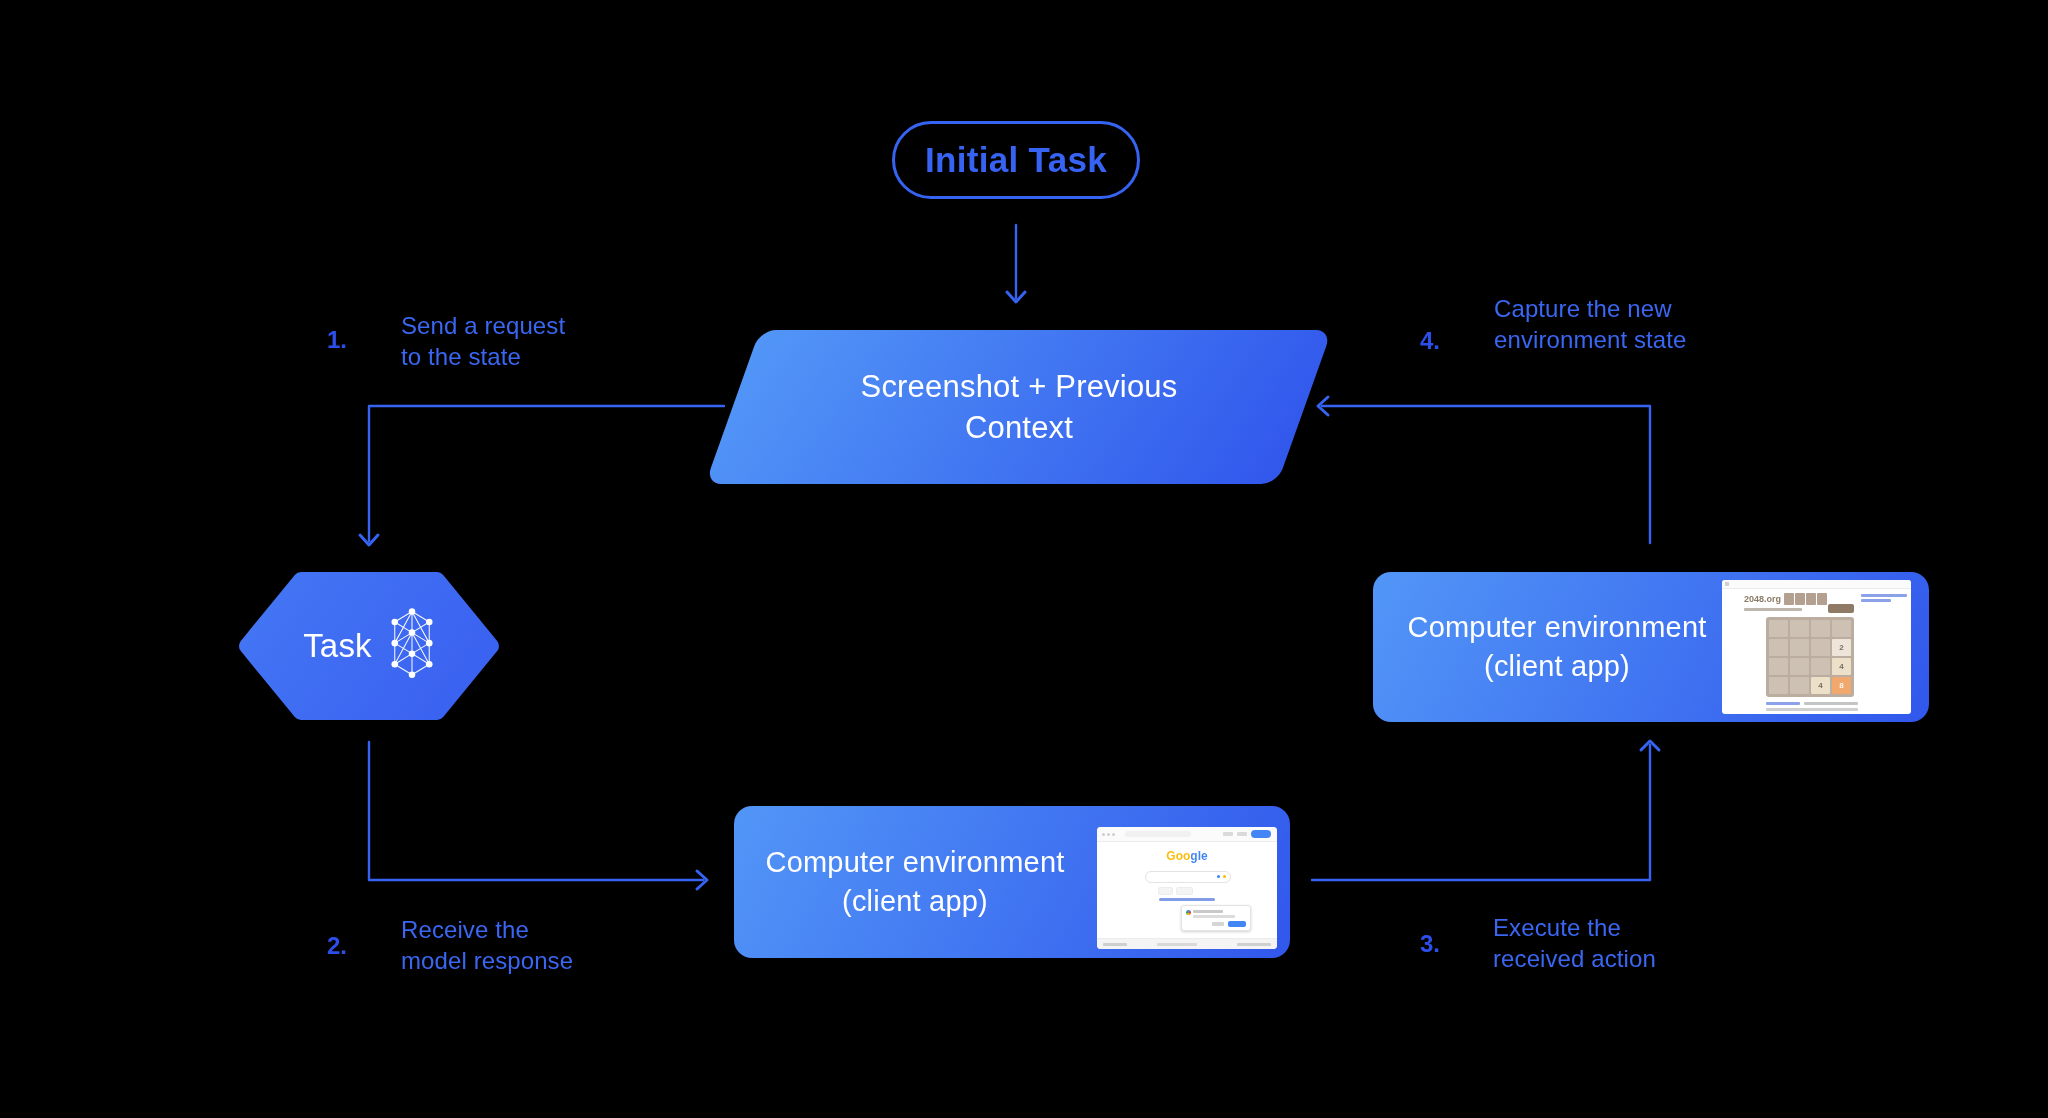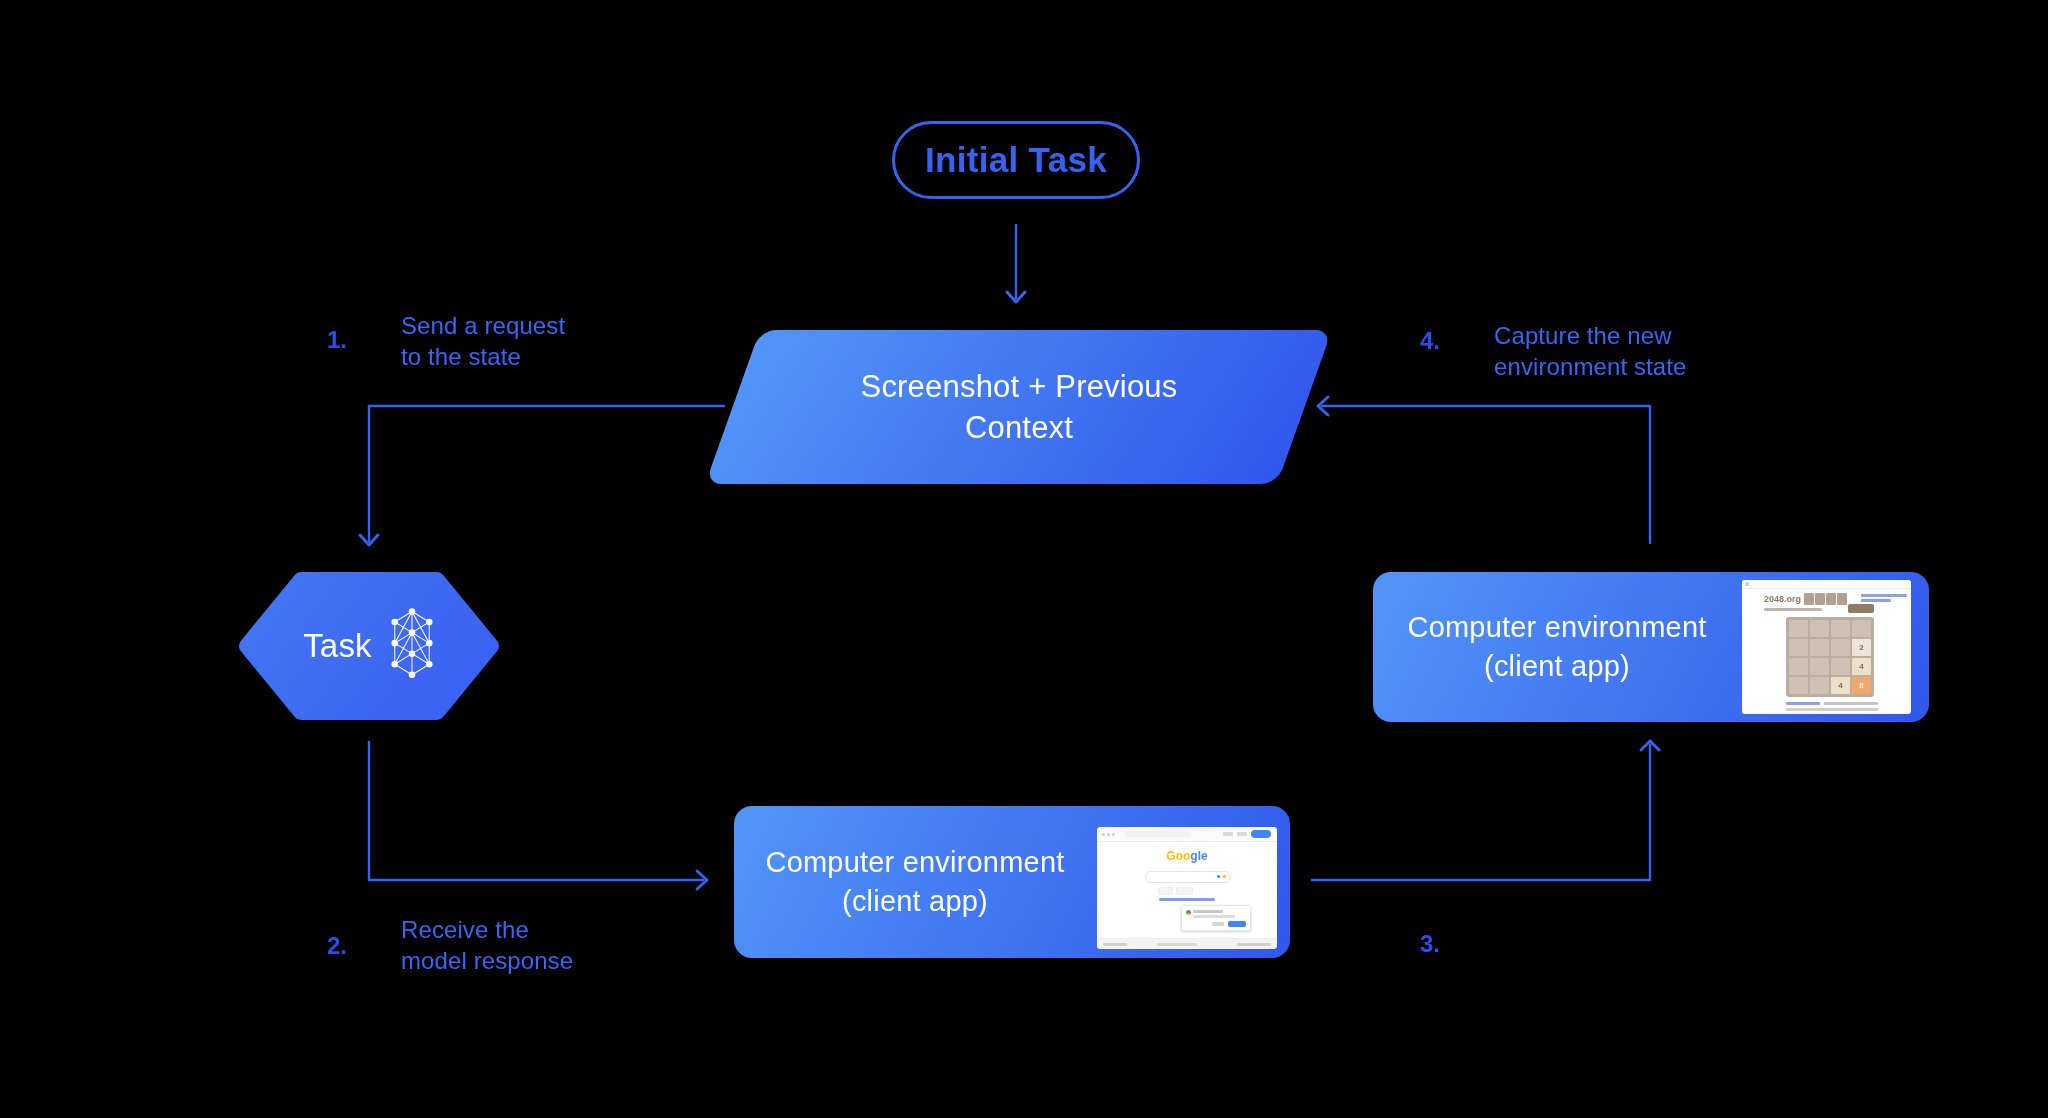--- a/index.html
+++ b/index.html
@@ -73,21 +73,21 @@
     opacity:.75;border-radius:2px;filter:blur(.3px);}
   .gpopup{position:absolute;left:84px;top:78px;width:68px;height:24px;background:#fff;
     border:1px solid #e4e4e4;border-radius:3px;box-shadow:0 1px 3px rgba(0,0,0,.18);}
   .gpopg{position:absolute;left:4px;top:4px;width:5px;height:5px;border-radius:50%;
     background:conic-gradient(var(--google_blue,#4285f4),var(--google_red,#ea4335),
       var(--google_yellow,#fbbc05),var(--google_green,#34a853),var(--google_blue,#4285f4));}
   .gpopbtn{position:absolute;right:4px;bottom:3px;width:18px;height:6px;border-radius:2px;background:var(--google_blue,#4285f4);}
   .gfooter{position:absolute;left:0;right:0;bottom:0;height:10px;background:#f4f4f4;border-top:1px solid #ececec;}
 
   
-  .tthumb{right:18px;top:8px;width:169px;height:134px;border-radius:3px;}
+  .tthumb{right:18px;top:8px;width:169px;height:134px;border-radius:3px;padding-left:20px;}
   .tchrome{position:absolute;left:0;top:0;right:0;height:8px;background:#fbfbfb;border-bottom:1px solid #ececec;}
   .tsq{position:absolute;left:3px;top:2px;width:4px;height:4px;background:#d0d0d0;}
   .ttitle{position:absolute;left:22px;top:14px;font-size:9px;font-weight:700;color:var(--g2048_text,#8a7a66);filter:blur(.3px);}
   .tscores{position:absolute;left:62px;top:13px;display:flex;gap:1px;}
   .tscores i{width:10px;height:12px;background:#b3a090;border-radius:1px;}
   .tlink1{position:absolute;right:4px;top:14px;width:46px;height:3px;background:var(--link_blue,#5a7be0);opacity:.7;border-radius:1px;}
   .tlink2{position:absolute;right:20px;top:19px;width:30px;height:3px;background:var(--link_blue,#5a7be0);opacity:.7;border-radius:1px;}
   .tsub{position:absolute;left:22px;top:28px;width:58px;height:3px;background:#bfb7ad;border-radius:1px;}
   .tbtn{position:absolute;left:106px;top:24px;width:26px;height:9px;border-radius:2px;background:var(--g2048_button,#8f7a66);}
   .tgrid{position:absolute;left:44px;top:37px;width:88px;height:80px;box-sizing:border-box;
@@ -266,20 +266,24 @@
     <span>to the state</span>
   </div>
 
   <span class="step-num" style="left:327px;top:932px">2.</span>
   <div class="step-text" style="left:401px;top:914px">
     <span>Receive the</span>
     <span>model response</span>
   </div>
 
   <span class="step-num" style="left:1420px;top:930px">3.</span>
+  <div class="step-text" style="left:1493px;top:912px">
+    <span>Execute the</span>
+    <span>received action</span>
+  </div>
 
   <span class="step-num" style="left:1420px;top:327px">4.</span>
-  <div class="step-text" style="left:1494px;top:320px">
+  <div class="step-text" style="left:1494px;top:293px">
     <span>Capture the new</span>
     <span>environment state</span>
   </div>
 
 </div>
 
 </body></html>

